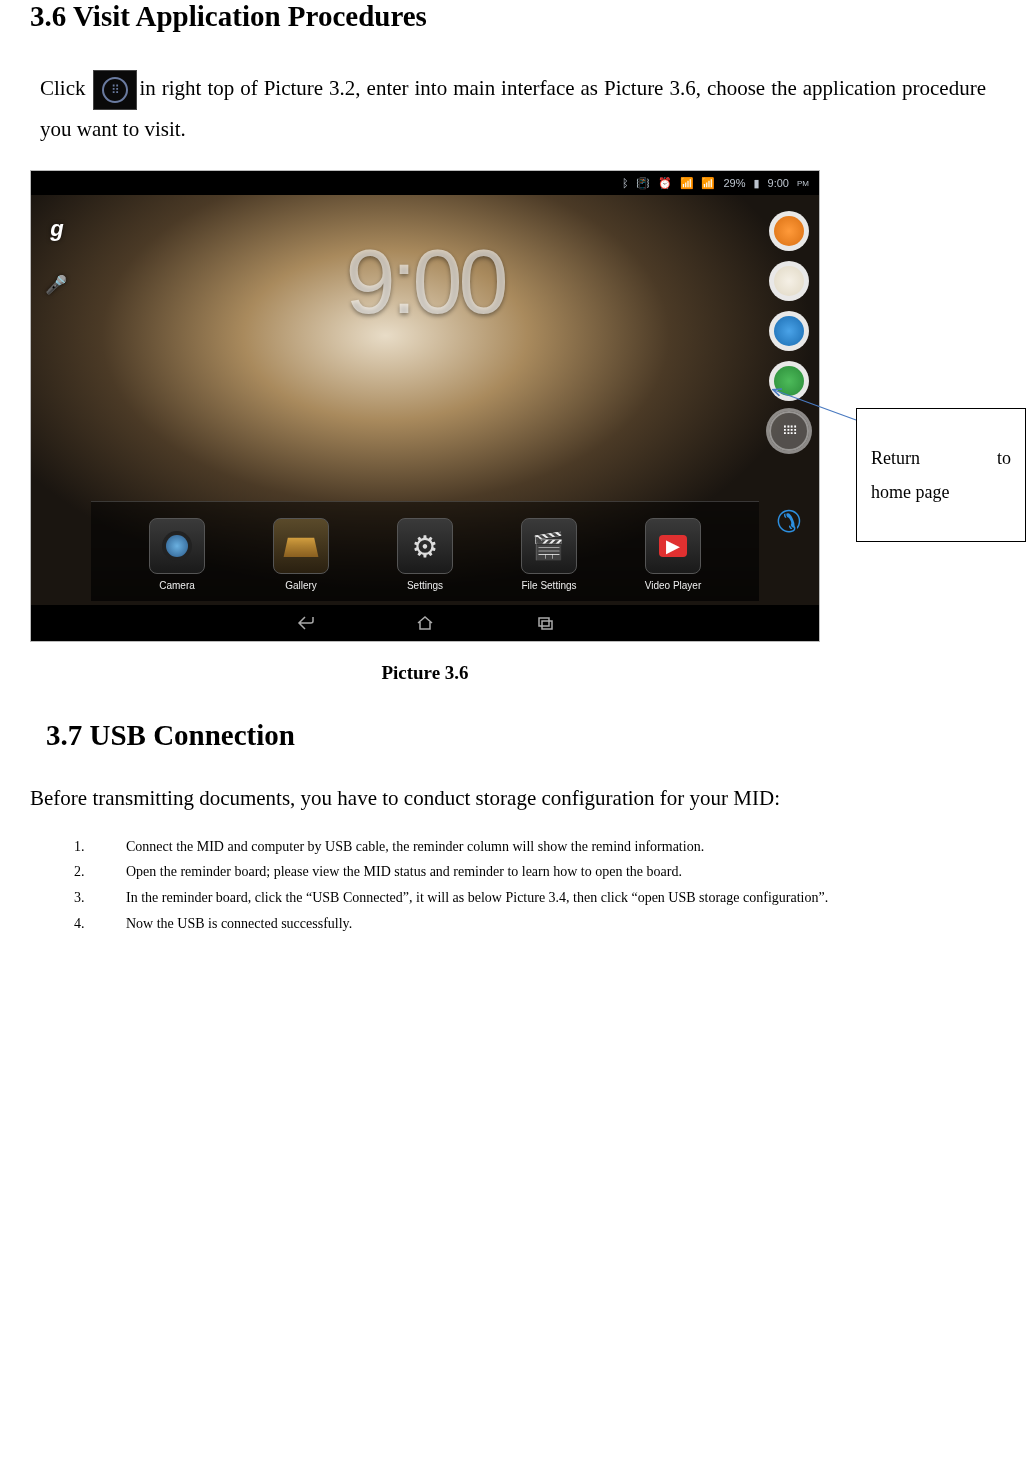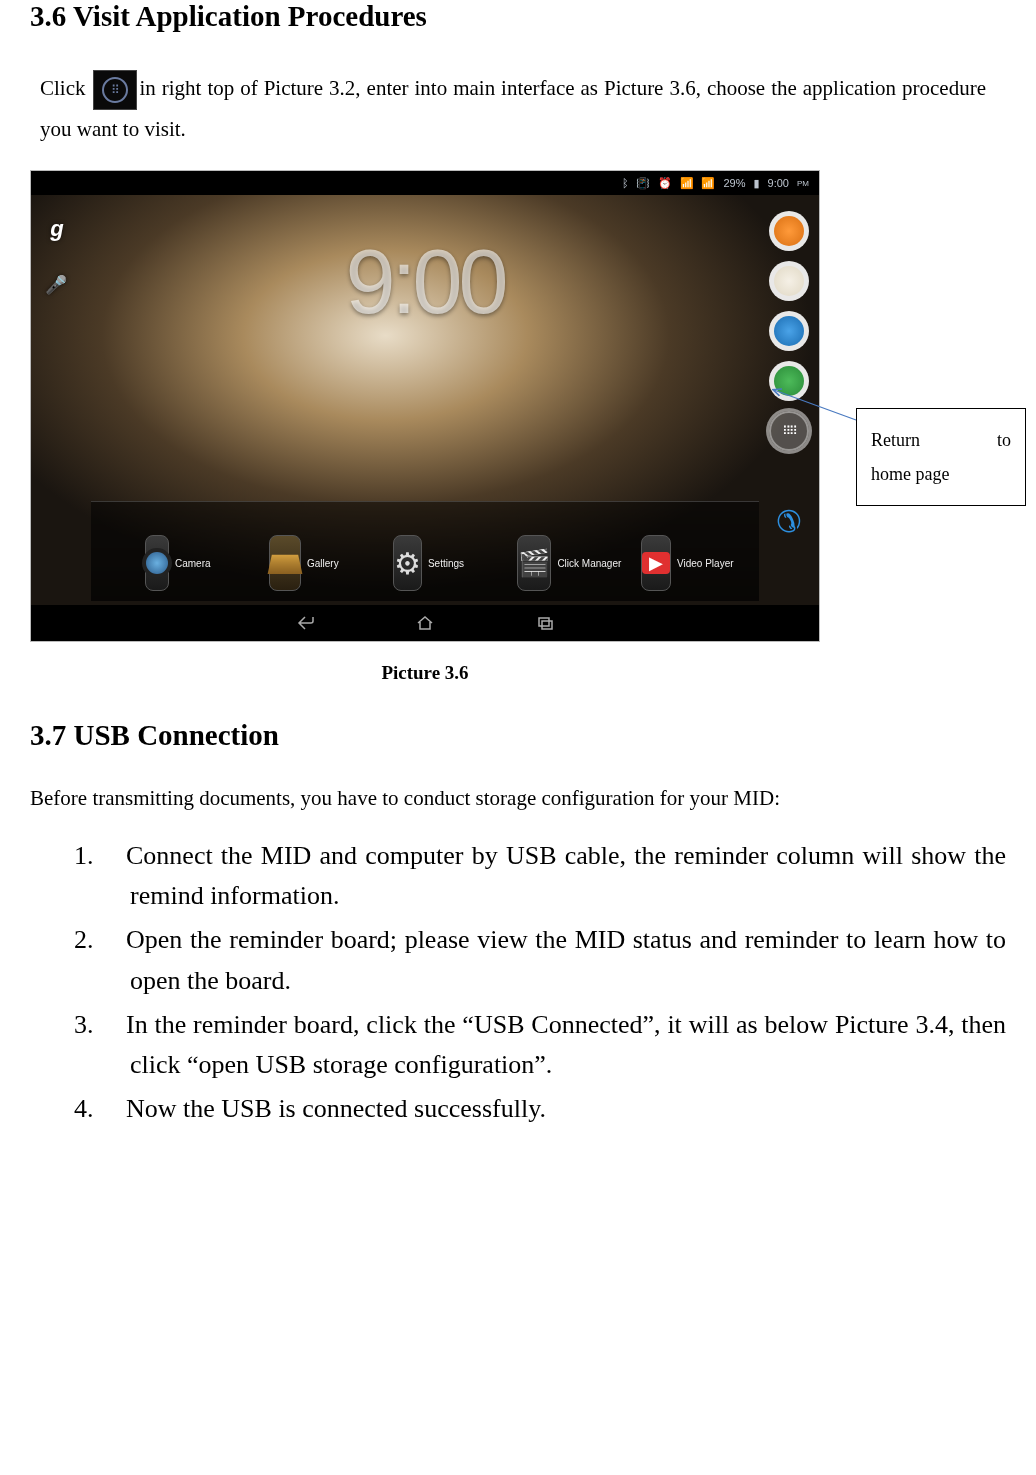--- a/index.html
+++ b/index.html
@@ -6,21 +6,21 @@
     body {
       font-family: "Times New Roman", Times, serif;
       width: 1036px;
       padding: 0 30px;
       background: #fff;
       color: #000;
       position: relative;
     }
 
     .h2 { font-size: 29px; font-weight: bold; margin-bottom: 36px; }
-    .h2-second { font-size: 29px; font-weight: bold; margin: 35px 0 30px; }
+    .h2-second { font-size: 29px; font-weight: bold; margin: 35px 16px 30px; }
 
     .para {
       font-size: 21px;
       line-height: 1.9;
       text-align: justify;
       margin-bottom: 20px;
       padding: 0 20px 0 10px;
     }
 
     .inline-icon {
@@ -127,21 +127,21 @@
       height: 100px;
       background: linear-gradient(rgba(0,0,0,0.5), rgba(0,0,0,0.7));
       border-top: 1px solid rgba(255,255,255,0.2);
     }
     .dock {
       position: absolute; bottom: 50px; left: 0; right: 0;
       display: flex; justify-content: center; gap: 60px;
       padding: 0 70px;
     }
     .dock-item {
-      width: 64px; display: flex; align-items: center;
+      width: 64px; display: flex; flex-direction: column; align-items: center;
       gap: 6px;
     }
     .dock-icon {
       width: 56px; height: 56px; border-radius: 8px;
       background: linear-gradient(#3a3a3a, #1a1a1a);
       border: 1px solid #555;
       display: flex; align-items: center; justify-content: center;
       position: relative;
     }
     .dock-icon.camera::after { content:''; width: 22px; height: 22px; border-radius: 50%; background: radial-gradient(#6ab0e0,#2a5a8a); box-shadow: 0 0 0 4px #222; }
@@ -167,40 +167,40 @@
       width: 790px;
     }
 
     
     .callout {
       position: absolute;
       left: 826px;
       top: 408px;
       width: 170px;
       border: 1px solid #000;
-      padding: 14px 14px;
+      padding: 32px 14px;
       font-size: 18px;
       line-height: 1.9;
       text-align: justify;
       text-align-last: justify;
       background: #fff;
     }
     .callout-line {
       position: absolute;
       left: 740px; top: 388px;
       width: 96px; height: 40px;
       pointer-events: none;
     }
 
     .subheading { font-size: 21px; font-weight: bold; margin: 0 0 6px; }
     .body-text { font-size: 21px; line-height: 1.6; margin-bottom: 20px; }
 
     .ol { list-style: none; padding-left: 72px; }
     .ol li {
-      font-size: 26px;
+      font-size: 14px;
       line-height: 1.55;
       text-align: justify;
       padding-left: 28px;
       text-indent: -28px;
       margin-bottom: 4px;
     }
     .ol li .num { display: inline-block; width: 24px; }
     .page-wrap { position: relative; min-height: 1475px; }
   </style>
 </head>
@@ -255,21 +255,21 @@
         <div class="dock-item">
           <div class="dock-icon gallery"></div>
           <span class="dock-label">Gallery</span>
         </div>
         <div class="dock-item">
           <div class="dock-icon settings"></div>
           <span class="dock-label">Settings</span>
         </div>
         <div class="dock-item">
           <div class="dock-icon files"></div>
-          <span class="dock-label">Click Manager</span>
+          <span class="dock-label">File Settings</span>
         </div>
         <div class="dock-item">
           <div class="dock-icon video"></div>
           <span class="dock-label">Video Player</span>
         </div>
       </div>
 
       <div class="navbar">
         <div class="nav-btn">
             <svg width="20" height="16" viewBox="0 0 20 16">

